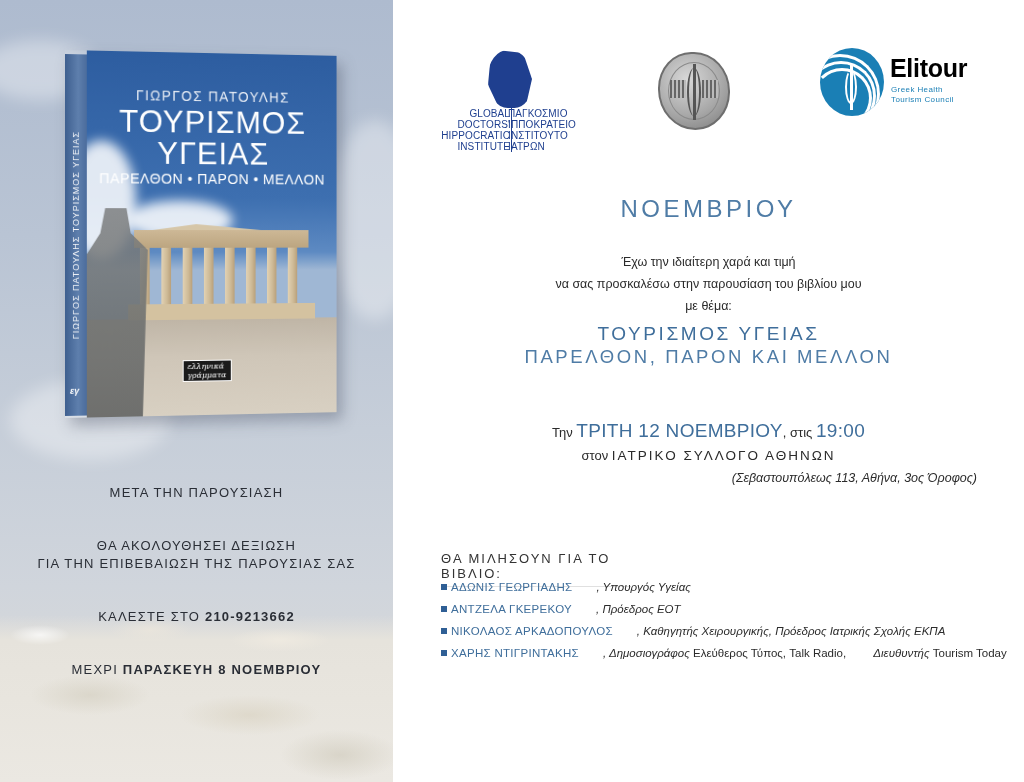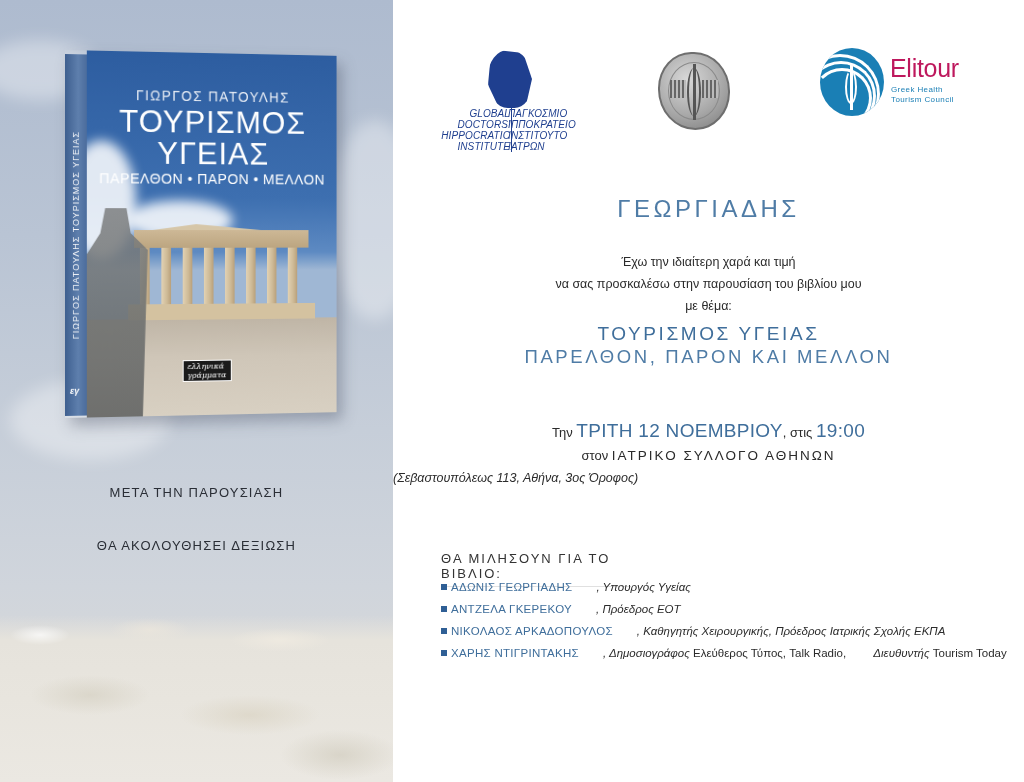--- a/index.html
+++ b/index.html
@@ -68,21 +68,21 @@
     position: absolute; left: 98px; top: 312px; padding: 1px 4px; background: #1a1a1a; color: #fff;
     font-family: "DejaVu Serif", serif; font-style: italic; font-size: 8px; line-height: 9px; border: 1px solid #fff;
   }
 
   .left-notes { position: absolute; left: 0; width: 393px; text-align: center; color: #2a2e36; }
   .left-notes .line { font-size: 13px; letter-spacing: 1.2px; line-height: 25px; margin-top: 28px; }
   .left-notes b { font-weight: bold; }
 
   
   .logos { position: absolute; top: 48px; left: 440px; width: 560px; height: 110px; }
-  .gdhi { position: absolute; left: 0; top: 0; width: 150px; height: 100px; font-style: italic; }
+  .gdhi { position: absolute; left: 0; top: 0; width: 150px; height: 100px; }
   .gdhi-head {
     position: absolute; left: 48px; top: 2px; width: 44px; height: 58px; background: #1f3f8f;
     border-radius: 45% 50% 40% 45%; clip-path: polygon(20% 0, 80% 5%, 100% 50%, 85% 100%, 25% 100%, 0 60%, 5% 20%);
   }
   .gdhi-text { position: absolute; top: 60px; font-size: 10px; line-height: 11px; color: #1f3f8f; letter-spacing: 0.1px; }
   .gdhi-en { left: 0; width: 70px; text-align: right; }
   .gdhi-el { left: 68px; width: 80px; text-align: left; }
   .gdhi-divider { position: absolute; left: 70.5px; top: 60px; width: 1px; height: 44px; background: #1f3f8f; }
 
   .coin {
@@ -97,33 +97,33 @@
   .coin-left { left: 10px; } .coin-right { right: 10px; }
 
   .elitour { position: absolute; left: 380px; top: 0; width: 160px; height: 80px; }
   .elitour-circle {
     position: absolute; left: 0; top: 0; width: 64px; height: 68px; border-radius: 50%;
     background: #1a7fb5; overflow: hidden;
   }
   .elitour-circle .arc { position: absolute; border: 3px solid #fff; border-radius: 50%; border-bottom-color: transparent; border-left-color: transparent; }
   .elitour-circle .staff { position: absolute; left: 30px; top: 16px; width: 3px; height: 46px; background: #fff; }
   .elitour-circle .snake { position: absolute; left: 25px; top: 22px; width: 12px; height: 34px; border: 2px solid #fff; border-radius: 50%; border-top-color: transparent; }
-  .elitour-name { position: absolute; left: 70px; top: 6px; font-size: 25px; font-weight: normal; color: #be185d; letter-spacing: -0.3px; }
+  .elitour-name { position: absolute; left: 70px; top: 6px; font-size: 25px; font-weight: bold; color: #000000; letter-spacing: -0.3px; }
   .elitour-sub { position: absolute; left: 71px; top: 37px; font-size: 8px; line-height: 10px; color: #1a7fb5; letter-spacing: 0.4px; }
 
   .invite-title { position: absolute; left: 393px; width: 631px; top: 195px; text-align: center; color: #4f7ca6; font-size: 24px; letter-spacing: 3.5px; font-weight: 300; }
   .intro { position: absolute; left: 393px; width: 631px; top: 251px; text-align: center; font-size: 12.5px; line-height: 22px; color: #2b2b2b; }
   .book-title { position: absolute; left: 393px; width: 631px; top: 323px; text-align: center; color: #3f6e9b; font-size: 19px; letter-spacing: 2.6px; }
   .book-subtitle { position: absolute; left: 393px; width: 631px; top: 346px; text-align: center; color: #4f7ca6; font-size: 18.5px; letter-spacing: 2.6px; font-weight: 300; }
 
   .when { position: absolute; left: 393px; width: 631px; top: 420px; text-align: center; font-size: 13px; color: #2b2b2b; }
   .when .hl { color: #3f6e9b; font-size: 19px; letter-spacing: 0.3px; }
   .where { position: absolute; left: 393px; width: 631px; top: 448px; text-align: center; font-size: 13px; color: #2b2b2b; }
   .where .hl { letter-spacing: 2px; font-size: 13.5px; }
-  .address { position: absolute; left: 393px; width: 584px; top: 471px; text-align: left; font-size: 12.5px; font-style: italic; color: #2b2b2b; }
+  .address { position: absolute; left: 393px; width: 584px; top: 471px; text-align: right; font-size: 12.5px; font-style: italic; color: #2b2b2b; }
 
   .speakers-head { position: absolute; left: 441px; top: 551px; font-size: 13px; letter-spacing: 2px; color: #333; padding-bottom: 5px; border-bottom: 1px solid #e0e0e0; width: 190px; }
   .list { position: absolute; left: 441px; font-size: 11.5px; color: #2b2b2b; }
   .list .item { height: 22px; line-height: 22px; white-space: nowrap; }
   .bullet { display: inline-block; width: 6px; height: 6px; background: #2f5f95; margin-right: 4px; vertical-align: middle; position: relative; top: -1px; }
   .name { color: #3f6e9b; letter-spacing: 0.3px; }
   .role { font-style: italic; margin-left: 24px; }
   .plain { font-style: normal; }
 </style>
 </head>
@@ -168,20 +168,29 @@
         <div>ελληνικά</div>
         <div>γράμματα</div>
       </div>
     </div>
   </div>
 
   <div class="left-notes" style="top:452px;">
     <div class="line">ΜΕΤΑ ΤΗΝ ΠΑΡΟΥΣΙΑΣΗ</div>
     <div class="line">ΘΑ ΑΚΟΛΟΥΘΗΣΕΙ ΔΕΞΙΩΣΗ</div>
   </div>
+  <div class="left-notes" style="top:523px;">
+    <div class="line">ΓΙΑ ΤΗΝ ΕΠΙΒΕΒΑΙΩΣΗ ΤΗΣ ΠΑΡΟΥΣΙΑΣ ΣΑΣ</div>
+    <div class="line">
+      <span>ΚΑΛΕΣΤΕ ΣΤΟ </span><b>210-9213662</b>
+    </div>
+    <div class="line">
+      <span>ΜΕΧΡΙ </span><b>ΠΑΡΑΣΚΕΥΗ 8 ΝΟΕΜΒΡΙΟΥ</b>
+    </div>
+  </div>
 </div>
 
 <div class="logos">
   <div class="gdhi">
     <div class="gdhi-head"></div>
     <div class="gdhi-text gdhi-en">
       <div>GLOBAL</div>
       <div>DOCTORS'</div>
       <div>HIPPOCRATIC</div>
       <div>INSTITUTE</div>
@@ -212,21 +221,21 @@
       <div class="snake"></div>
     </div>
     <div class="elitour-name">Elitour</div>
     <div class="elitour-sub">
       <div>Greek Health</div>
       <div>Tourism Council</div>
     </div>
   </div>
 </div>
 
-<div class="invite-title">ΓΕΩΡΓΙΑΔΗΣ</div>
+<div class="invite-title">ΝΟΕΜΒΡΙΟΥ</div>
 <div class="intro">
   <div>Έχω την ιδιαίτερη χαρά και τιμή</div>
   <div>να σας προσκαλέσω στην παρουσίαση του βιβλίου μου</div>
   <div>με θέμα:</div>
 </div>
 <div class="book-title">ΤΟΥΡΙΣΜΟΣ ΥΓΕΙΑΣ</div>
 <div class="book-subtitle">ΠΑΡΕΛΘΟΝ, ΠΑΡΟΝ ΚΑΙ ΜΕΛΛΟΝ</div>
 
 <div class="when">
   <span>Την </span><span class="hl">ΤΡΙΤΗ 12 ΝΟΕΜΒΡΙΟΥ</span><span>, στις </span><span class="hl">19:00</span>

